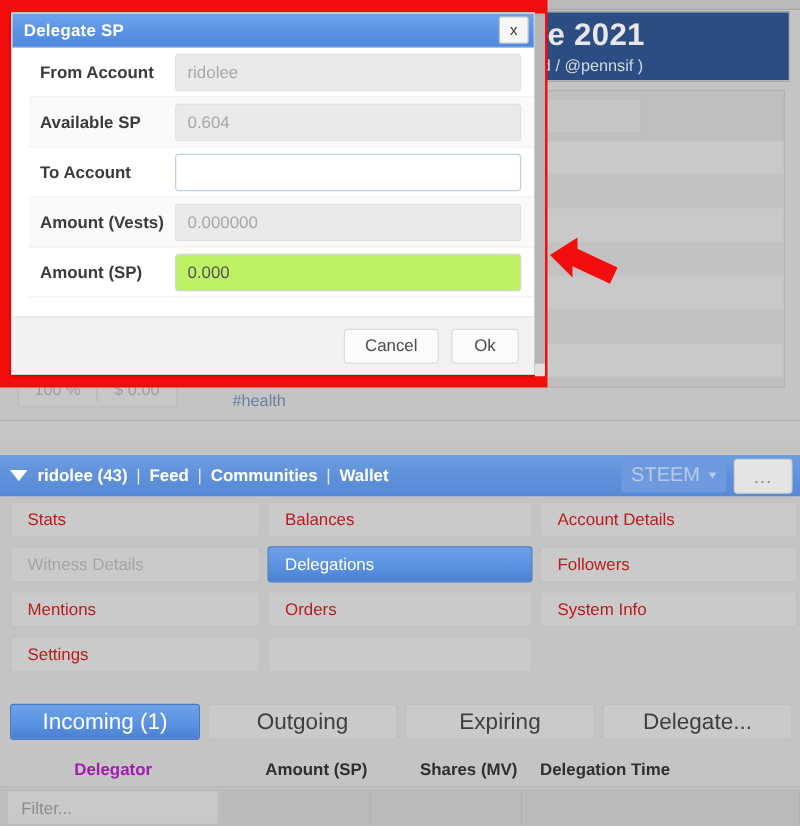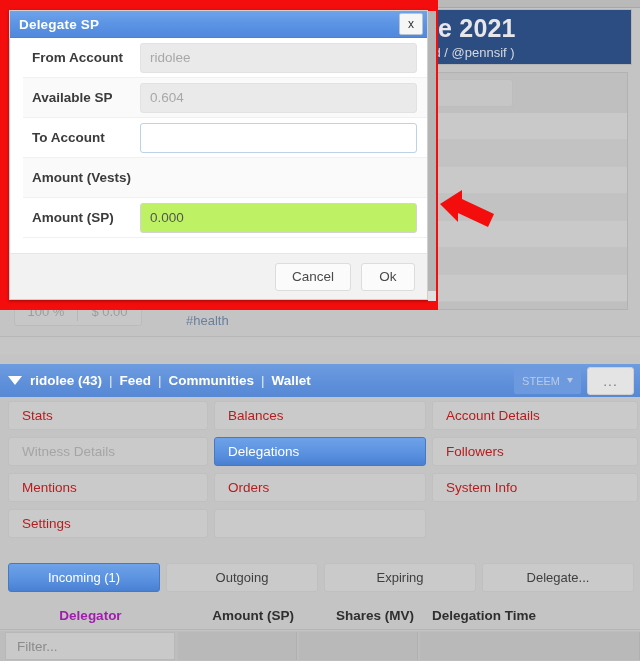--- a/index.html
+++ b/index.html
@@ -151,21 +151,21 @@
   }
   .nav-caret {
     width: 0; height: 0; border-left: 7px solid transparent;
     border-right: 7px solid transparent; border-top: 9px solid #ffffff;
     margin-right: 8px;
   }
   .nav-link { color: #ffffff; font-size: 13.5px; font-weight: bold; white-space: nowrap; }
   .nav-sep { color: #e4ecf8; font-size: 13.5px; margin: 0 7px; }
   .nav-right { margin-left: auto; display: flex; align-items: center; padding-right: 6px; }
   .nav-steem {
-    color: #b9cae6; font-size: 11px; display: flex; align-items: center;
+    color: #b9cae6; font-size: 16px; display: flex; align-items: center;
     background: #6d9ade; height: 27px; padding: 0 8px; border-radius: 2px; text-align: right;
   }
   .nav-steem .cv {
     width: 0; height: 0; border-left: 3.5px solid transparent;
     border-right: 3.5px solid transparent; border-top: 5px solid #b9cae6;
     margin-left: 7px;
   }
   .nav-more {
     width: 47px; height: 28px; margin-left: 6px;
     background: #e4e4e4; border: 1px solid #cfcfcf; border-radius: 3px;
@@ -191,21 +191,21 @@
   }
   .mbtn.blank { background: #cacaca; }
 
   .tabrow {
     position: absolute; left: 8px; top: 563px; width: 626px; height: 29px;
     display: flex; gap: 6px;
   }
   .tbtn {
     height: 29px; background: #cacaca; border: 1px solid #c0c0c0;
     border-radius: 3px; display: flex; align-items: center;
-    justify-content: center; font-size: 13px; color: #3f3f3f; cursor: pointer;
+    justify-content: center; font-size: 18px; color: #3f3f3f; cursor: pointer;
   }
   .tbtn.sel {
     background: linear-gradient(to bottom, #6ea2e8 0%, #5b92e0 55%, #4a80d2 100%);
     border: 1px solid #4678c6; color: #ffffff;
   }
   .tbtn.w1 { width: 152px; }
   .tbtn.w2 { width: 152px; }
   .tbtn.w3 { width: 152px; }
   .tbtn.w4 { width: 152px; }
 
@@ -300,20 +300,23 @@
 
       <div class="frow">
         <div class="flabel">To Account</div>
         <div class="fval">
           <input class="fld active" value="" style="">
         </div>
       </div>
 
       <div class="frow alt">
         <div class="flabel">Amount (Vests)</div>
+        <div class="fval">
+          <input class="fld ro" readonly="" value="0.000000" style="">
+        </div>
       </div>
 
       <div class="frow">
         <div class="flabel">Amount (SP)</div>
         <div class="fval">
           <input class="fld edit" value="0.000" style="">
         </div>
       </div>
 
     </div>

